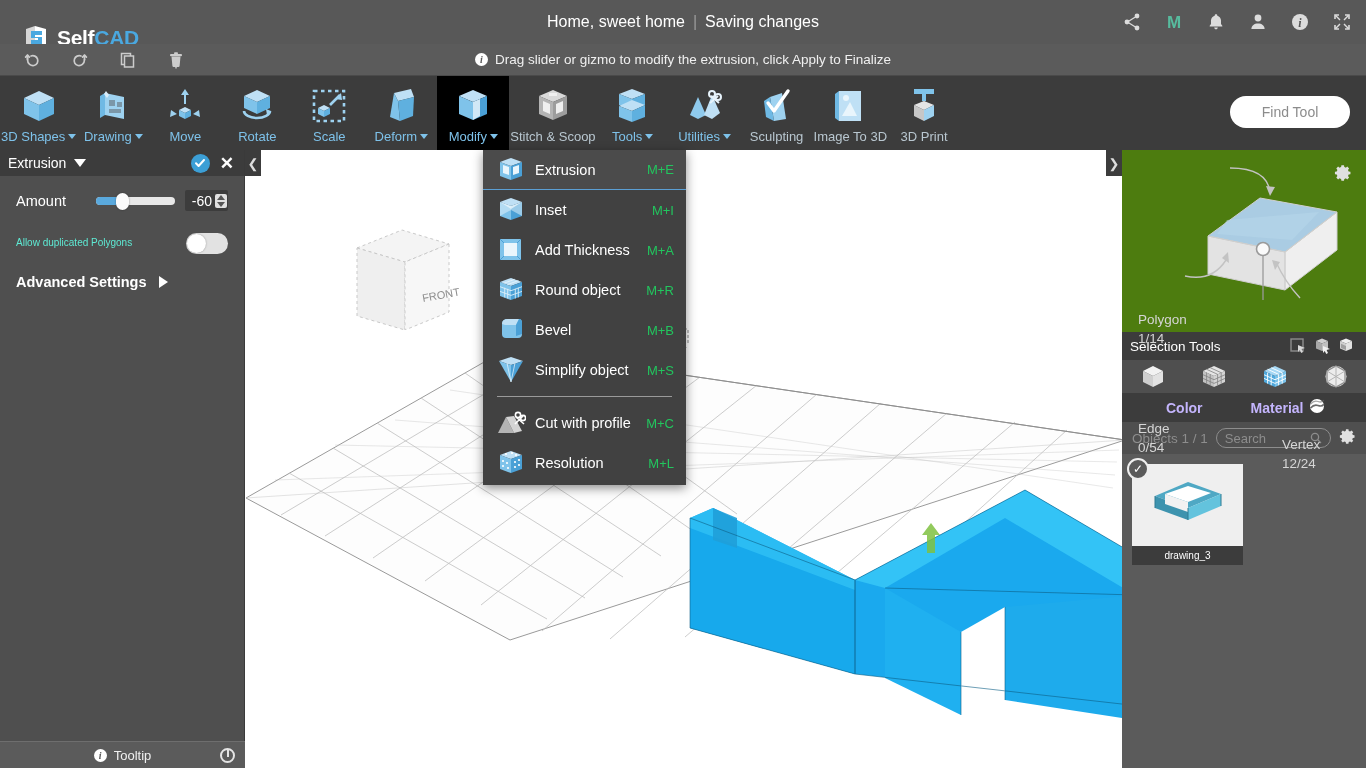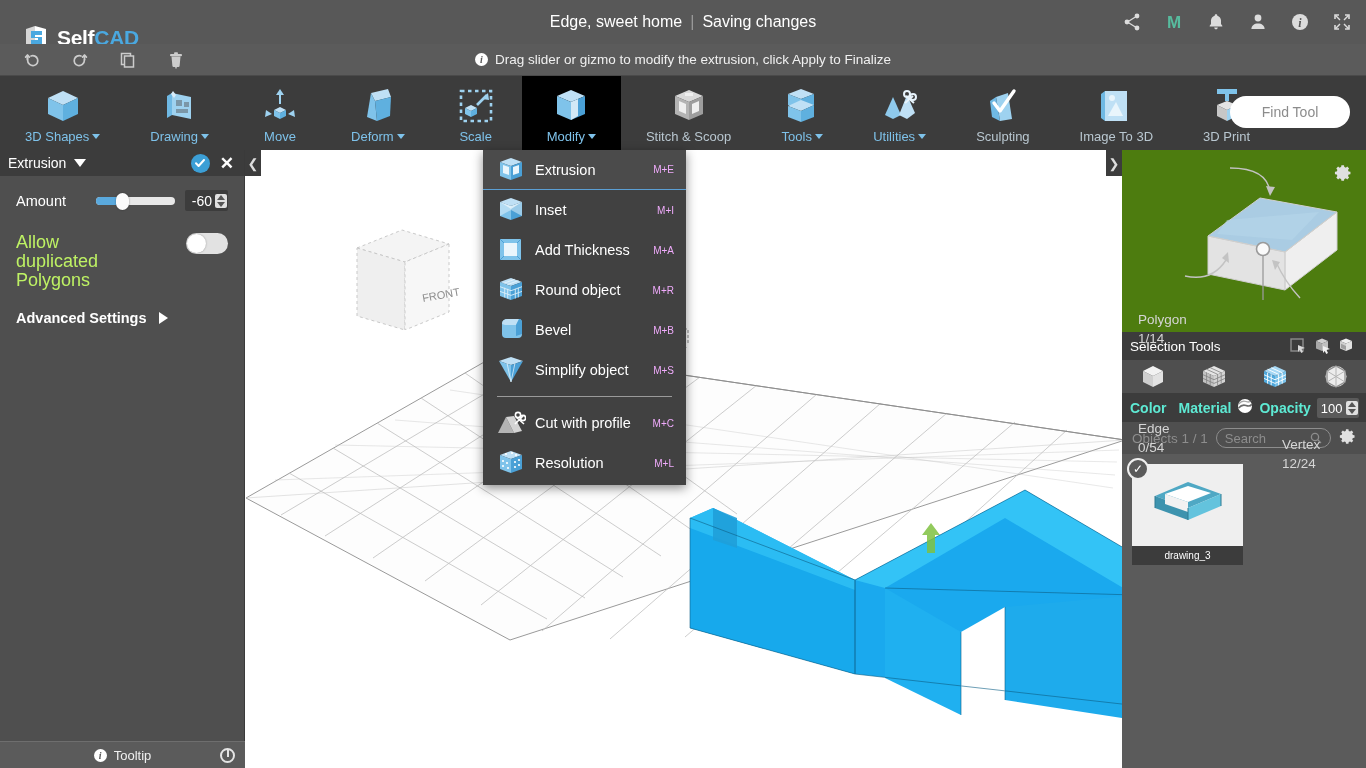--- a/index.html
+++ b/index.html
@@ -68,21 +68,21 @@
     font-family: "Liberation Serif", serif;
   }
 
   
   .ribbon {
     position: absolute; top: 76px; left: 0; width: 1366px; height: 74px;
     background: #3c3c3c;
     display: flex; align-items: flex-end;
   }
   .rib-item {
-    height: 74px; min-width: 72px; padding: 0 25px;
+    height: 74px; min-width: 72px; padding: 0 1px;
     display: flex; flex-direction: column; align-items: center; justify-content: flex-start;
     padding-top: 8px; cursor: pointer; position: relative;
   }
   .rib-item.active { background: #000000; }
   .rib-ico { height: 44px; display: flex; align-items: center; justify-content: center; }
   .rib-label {
     font-size: 13px; color: #7ec2ea; display: flex; align-items: center; gap: 3px;
     white-space: nowrap; margin-top: 1px;
   }
   .rib-label.muted { color: #b9c7d0; }
@@ -138,21 +138,21 @@
     display: flex; flex-direction: column; margin-left: 3px;
     background: #e0e0e0; border-radius: 2px; padding: 1px 2px;
   }
   .spin i {
     width: 0; height: 0; border-left: 4px solid transparent; border-right: 4px solid transparent;
     display: block; cursor: pointer;
   }
   .spin .up { border-bottom: 5px solid #555; margin-bottom: 2px; }
   .spin .dn { border-top: 5px solid #555; }
   .lp-row2 { display: flex; align-items: flex-start; padding: 22px 16px 0 16px; }
-  .lp-label2 { font-size: 18px; color: #bef264; width: 130px; line-height: 19px; }
+  .lp-label2 { font-size: 10px; color: #5eead4; width: 130px; line-height: 19px; }
   .toggle {
     width: 42px; height: 21px; border-radius: 11px; background: #e2e2e2;
     position: relative; cursor: pointer; margin-left: auto;
   }
   .toggle .th {
     position: absolute; left: 1px; top: 1px; width: 19px; height: 19px; border-radius: 50%;
     background: #fff; box-shadow: 0 0 2px rgba(0,0,0,.35);
   }
   .adv {
     display: flex; align-items: center; gap: 12px; padding: 20px 16px 0 16px;
@@ -196,21 +196,21 @@
     background: #414141; box-shadow: 0 3px 10px rgba(0,0,0,.45); z-index: 40;
     padding-bottom: 2px;
   }
   .dd-item {
     display: flex; align-items: center; height: 40px; padding: 0 12px 0 10px;
     cursor: pointer; position: relative;
   }
   .dd-item.sel { background: #4b4b4b; border-bottom: 1px solid #5b9fd4; }
   .dd-ico { width: 34px; height: 30px; display: flex; align-items: center; justify-content: center; margin-right: 8px; flex: 0 0 34px;}
   .dd-label { font-size: 14.5px; color: #ffffff; flex: 1; white-space: nowrap; }
-  .dd-key { font-size: 10px; color: #f0abfc; }
+  .dd-key { font-size: 13px; color: #22c55e; }
   .dd-sep { height: 1px; background: #9a9a9a; margin: 6px 14px; }
 
   
   .rightpanel {
     position: absolute; top: 150px; left: 1122px; width: 244px; height: 618px;
     background: #4f4f4f;
   }
   .rp-sel {
     position: relative; height: 182px; background: #4d7c0f;
   }
@@ -228,21 +228,21 @@
   .rp-seltools .ic { width: 24px; height: 22px; display:flex; align-items:center; justify-content:center; cursor: pointer;}
   .rp-modes {
     height: 34px; background: #4f4f4f; display: flex; align-items: center;
     border-bottom: 1px solid #3c3c3c;
   }
   .rp-modes .m { flex: 1; display: flex; align-items: center; justify-content: center; cursor: pointer; height: 34px;}
   .rp-matrow {
     height: 28px; background: #3c3c3c; display: flex; align-items: center;
     padding: 0 8px; gap: 6px;
   }
-  .rp-matrow .t { font-size: 14px; color: #5eead4; font-weight: bold; }
+  .rp-matrow .t { font-size: 14px; color: #c4b5fd; font-weight: bold; margin-left: 36px; }
   .swatch { width: 15px; height: 15px; border-radius: 50%; background: #111; cursor: pointer; }
   .opbox {
     display: flex; align-items: center; background: #5a5a5a; border-radius: 2px;
     height: 20px; padding: 0 1px 0 4px; margin-left: auto;
   }
   .opbox .val { font-size: 13px; color: #fff; }
   .rp-objhdr {
     height: 32px; background: #4f4f4f; display: flex; align-items: center;
     padding: 0 10px; gap: 8px;
   }
@@ -280,21 +280,21 @@
       <span class="logo-mark">
         <svg width="28" height="28" viewBox="0 0 28 28">
           <path d="M4 5 L13 2 L13 22 L4 25 Z" fill="#d6d6d6"></path>
           <path d="M13 2 L24 5 L24 21 L13 22 Z" fill="#ffffff"></path>
           <path d="M9 7 L20 7 L20 11 L13 11 L13 13 L20 13 L20 20 L9 20 L9 16 L16 16 L16 14 L9 14 Z" fill="#4aa8e0"></path>
         </svg>
       </span>
       <span class="logo-text"><span>Self</span><span class="cad">CAD</span></span>
     </div>
     <div class="doc-title">
-      <span>Edge, sweet home</span><span class="sep">|</span><span>Saving changes</span>
+      <span>Home, sweet home</span><span class="sep">|</span><span>Saving changes</span>
     </div>
     <div class="top-icons">
       <span class="ticon">
         <svg width="20" height="20" viewBox="0 0 20 20" fill="#e8e8e8">
             <circle cx="15" cy="4" r="2.4"></circle>
             <circle cx="5" cy="10" r="2.4"></circle>
             <circle cx="15" cy="16" r="2.4"></circle>
             <path d="M6.6 9.2 L13.4 5 M6.6 10.8 L13.4 15" stroke="#e8e8e8" stroke-width="1.3" fill="none"></path>
           </svg>
       </span>
@@ -410,50 +410,64 @@
             <rect x="20" y="9" width="2" height="10" fill="#9ed2f0"></rect>
             <path d="M6 32 l1 -7 l6 4 z" fill="#9ed2f0"></path>
             <path d="M36 32 l-1 -7 l-6 4 z" fill="#9ed2f0"></path>
           </svg>
       </span>
       <span class="rib-label">
           <span>Move</span>
         </span>
     </div>
 
-
-    <div class="rib-item">
-      <span class="rib-ico">
-        <svg width="42" height="42" viewBox="0 0 42 42">
-            <path d="M14 8 L31 4 L34 12 L18 16 Z" fill="#bfe0f5"></path>
-            <path d="M14 8 L18 16 L20 36 L10 32 Z" fill="#7fc3ea"></path>
-            <path d="M34 12 L18 16 L20 36 L33 31 Z" fill="#5fb0df"></path>
+    <div class="rib-item">
+      <span class="rib-ico">
+        <svg width="42" height="42" viewBox="0 0 42 42">
+            <path d="M21 5 L34 11 L21 17 L8 11 Z" fill="#bfe0f5"></path>
+            <path d="M8 11 L21 17 L21 29 L8 23 Z" fill="#7fc3ea"></path>
+            <path d="M34 11 L21 17 L21 29 L34 23 Z" fill="#5fb0df"></path>
+            <path d="M8 26 a13 7 0 0 0 26 0" fill="none" stroke="#9ed2f0" stroke-width="2.6"></path>
+            <path d="M30 24 l5 2 l-4 4z" fill="#9ed2f0"></path>
           </svg>
       </span>
       <span class="rib-label">
-          <span>Deform</span>
-          <i class="caret-b"></i>
+          <span>Rotate</span>
         </span>
     </div>
 
     <div class="rib-item">
       <span class="rib-ico">
         <svg width="42" height="42" viewBox="0 0 42 42">
             <g stroke="#9ed2f0" stroke-width="2.6" stroke-dasharray="3.5 3.5" fill="none">
               <rect x="6" y="6" width="30" height="30"></rect>
             </g>
             <path d="M16 20 l6 3 l-6 3 l-6 -3z" fill="#bfe0f5"></path>
             <path d="M10 23 l6 3 v6 l-6 -3z" fill="#7fc3ea"></path>
             <path d="M22 23 l-6 3 v6 l6 -3z" fill="#5fb0df"></path>
             <path d="M22 20 L32 10" stroke="#9ed2f0" stroke-width="2.6"></path>
             <path d="M33 8 l1 7 l-7 -1z" fill="#9ed2f0"></path>
           </svg>
       </span>
       <span class="rib-label">
           <span>Scale</span>
+        </span>
+    </div>
+
+    <div class="rib-item">
+      <span class="rib-ico">
+        <svg width="42" height="42" viewBox="0 0 42 42">
+            <path d="M14 8 L31 4 L34 12 L18 16 Z" fill="#bfe0f5"></path>
+            <path d="M14 8 L18 16 L20 36 L10 32 Z" fill="#7fc3ea"></path>
+            <path d="M34 12 L18 16 L20 36 L33 31 Z" fill="#5fb0df"></path>
+          </svg>
+      </span>
+      <span class="rib-label">
+          <span>Deform</span>
+          <i class="caret-b"></i>
         </span>
     </div>
 
     <div class="rib-item active">
       <span class="rib-ico">
         <svg width="42" height="42" viewBox="0 0 42 42">
             <path d="M21 5 L35 11 L21 17 L7 11 Z" fill="#bfe0f5"></path>
             <path d="M7 11 L21 17 L21 35 L7 29 Z" fill="#7fc3ea"></path>
             <path d="M35 11 L21 17 L21 35 L35 29 Z" fill="#4aa0d6"></path>
             <path d="M21 17 L28 14 L28 31 L21 35 Z" fill="#e9f5fc" opacity=".85"></path>

